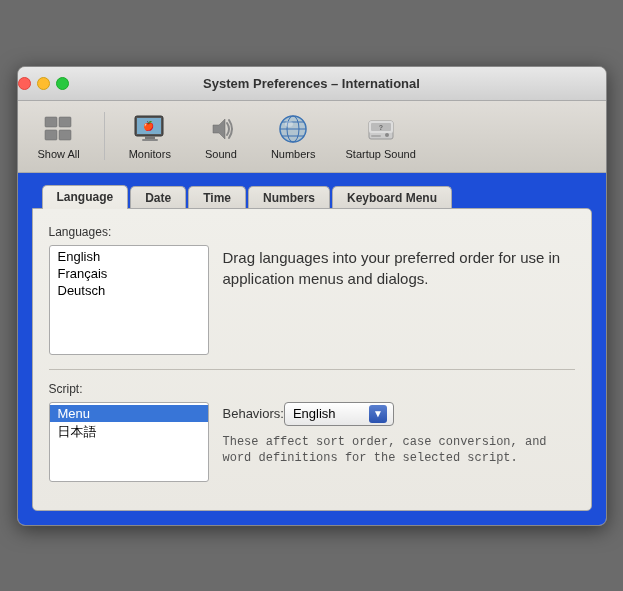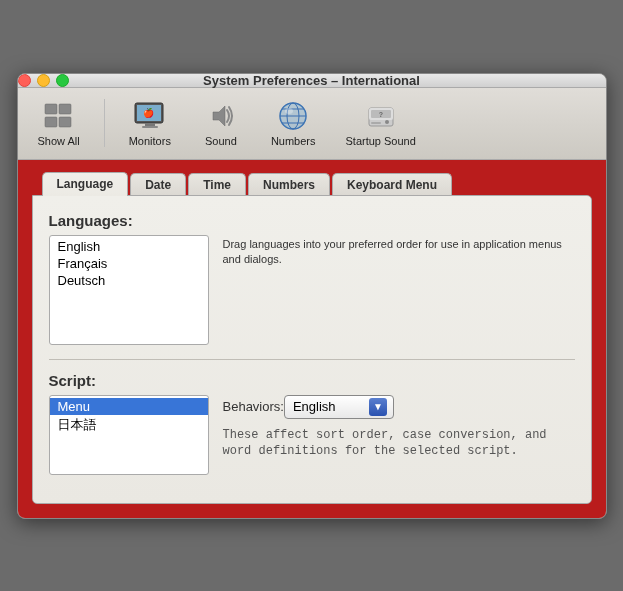--- a/index.html
+++ b/index.html
@@ -22,21 +22,21 @@
       border-radius: 8px;
       border: 1px solid #888;
       box-shadow: 0 4px 20px rgba(0,0,0,0.5);
       overflow: hidden;
     }
 
     
     .title-bar {
       background: linear-gradient(to bottom, #e8e8e8 0%, #d0d0d0 100%);
       border-bottom: 1px solid #aaa;
-      height: 14px;
+      height: 34px;
       display: flex;
       align-items: center;
       padding: 0 0;
       position: relative;
     }
 
     .window-controls {
       display: flex;
       gap: 6px;
       align-items: center;
@@ -101,21 +101,21 @@
 
     .toolbar-separator {
       width: 1px;
       height: 48px;
       background: #bbb;
       margin: 0 4px;
     }
 
     
     .main-content {
-      background: #b91c1c;
+      background: #1d4ed8;
       padding: 12px 14px 14px 14px;
     }
 
     
     .tabs-container {
       display: flex;
       align-items: flex-end;
       margin-bottom: -1px;
       padding-left: 10px;
     }
@@ -150,24 +150,24 @@
       position: relative;
       z-index: 1;
     }
 
     
     .section {
       margin-bottom: 14px;
     }
 
     .section-label {
-      font-size: 15px;
+      font-size: 12px;
       color: #333;
       margin-bottom: 6px;
-      font-weight: bold;
+      font-weight: normal;
     }
 
     .two-column {
       display: flex;
       gap: 14px;
     }
 
     .list-box {
       background: white;
       border: 1px solid #aaa;
@@ -189,21 +189,21 @@
       color: #000;
       cursor: pointer;
     }
 
     .list-item.selected {
       background: #3875d7;
       color: white;
     }
 
     .description-text {
-      font-size: 11px;
+      font-size: 15px;
       color: #333;
       line-height: 1.45;
       flex: 1;
       padding-top: 2px;
     }
 
     .divider {
       height: 1px;
       background: #c0bdb6;
       margin: 12px 0;

